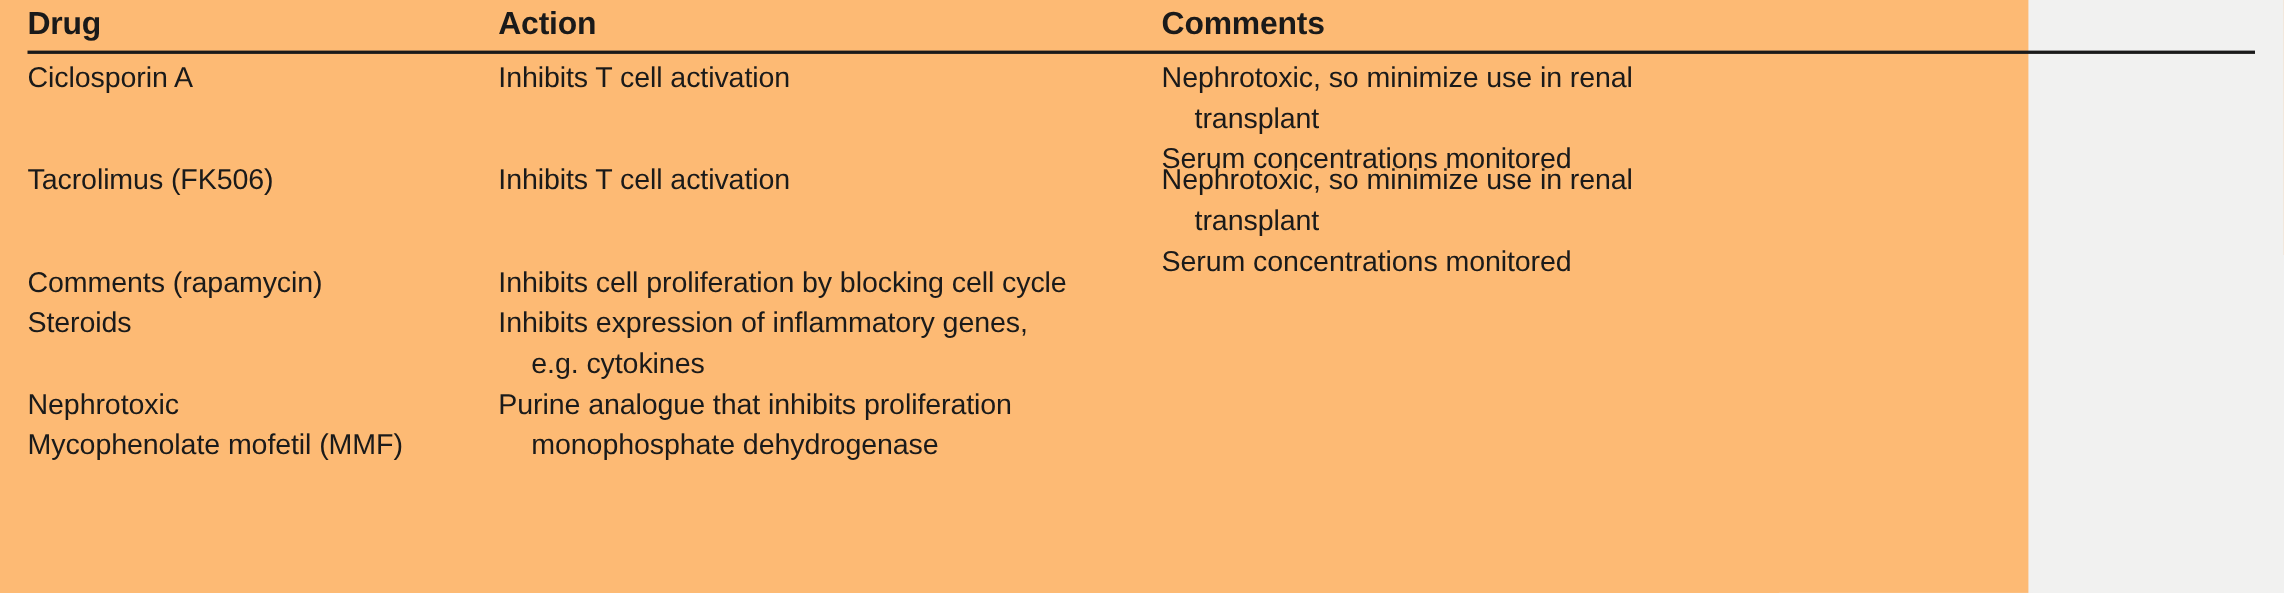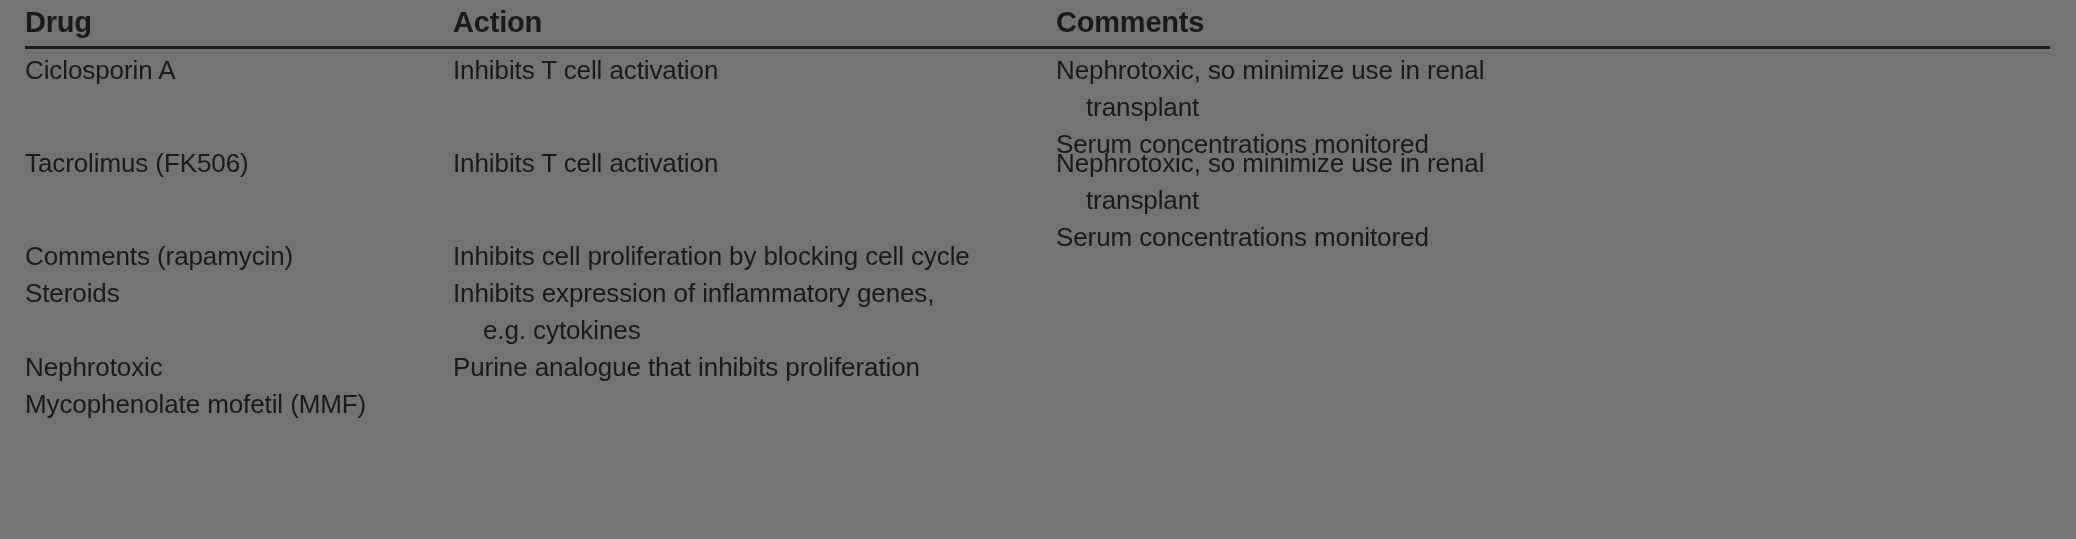--- a/index.html
+++ b/index.html
@@ -10,23 +10,23 @@
   body {
     width: 2076px;
     height: 539px;
     font-family: "Liberation Sans", sans-serif;
     color: #1a1a1a;
     overflow: hidden;
   }
 
   .table-wrap {
     position: relative;
-    width: 2076px;
+    width: 1844px;
     height: 539px;
-    background: #737373;
+    background: #fdba74;
     box-sizing: border-box;
   }
 
   
   .col-drug     { position: absolute; left: 25px;   width: 405px; }
   .col-action   { position: absolute; left: 453px;  width: 580px; }
   .col-comments { position: absolute; left: 1024px; width: 1020px; margin-left: 32px; }
 
   
   .thead {
@@ -153,19 +153,20 @@
         <div class="cellblock col-action">
           <div class="line">Purine analogue that inhibits proliferation</div>
         </div>
         <div class="cellblock col-comments"></div>
       </div>
       <div class="row row-5">
         <div class="cellblock col-drug">
           <div class="line">Mycophenolate mofetil (MMF)</div>
         </div>
         <div class="cellblock col-action">
+          <div class="line cont">monophosphate dehydrogenase</div>
         </div>
         <div class="cellblock col-comments"></div>
       </div>
     </div>
 
   <div class="bottom-rule"></div>
 </div>
 
 </body></html>

